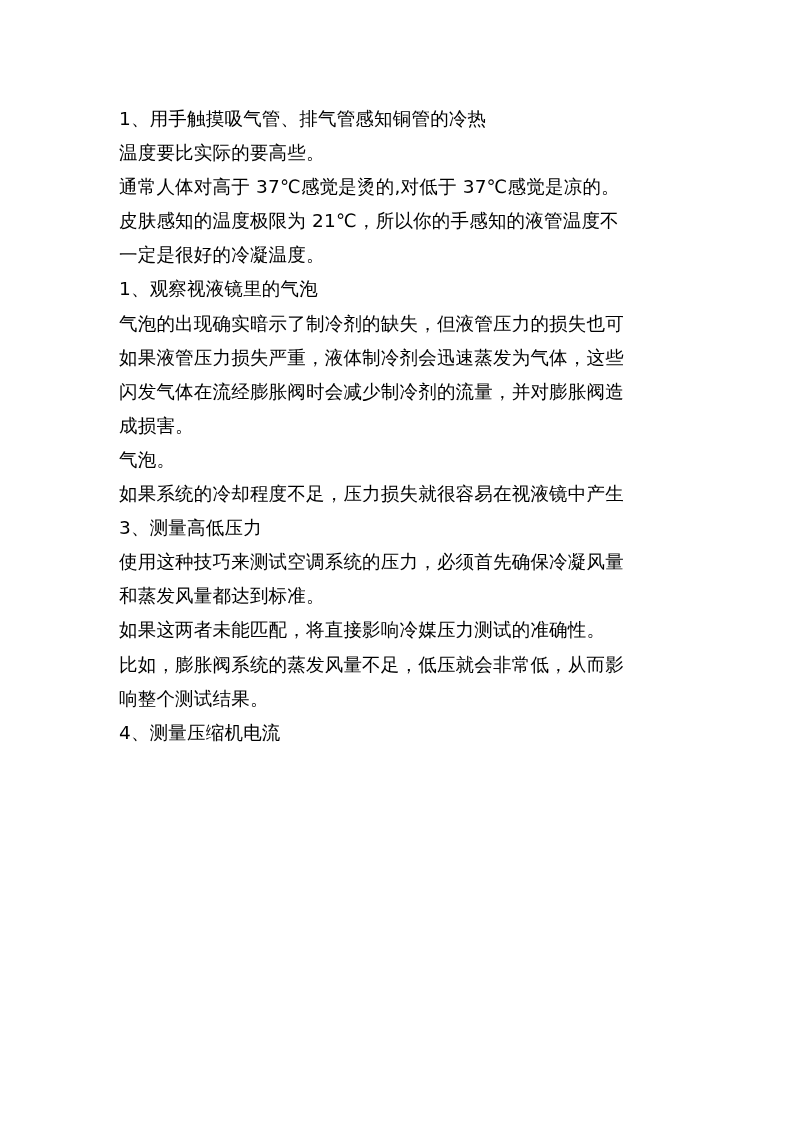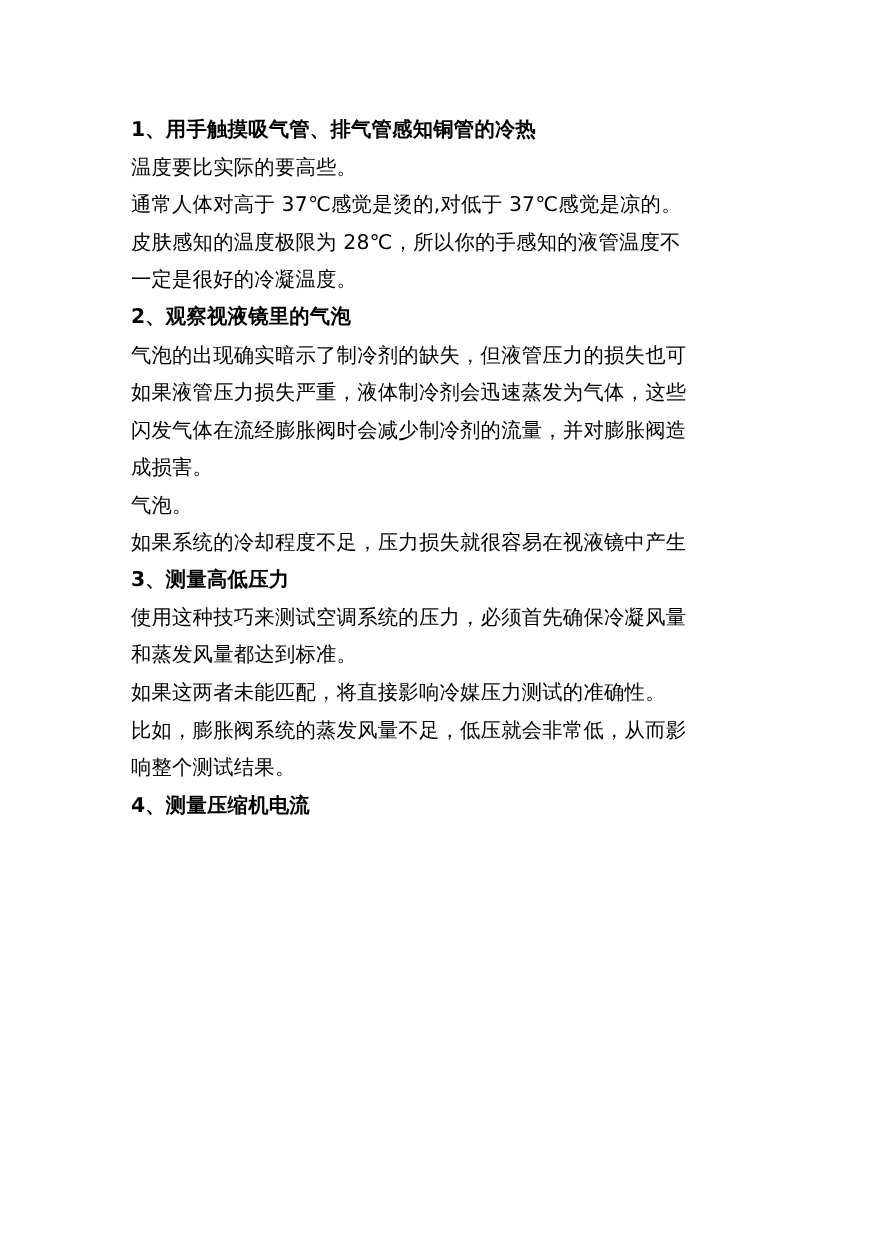--- a/index.html
+++ b/index.html
@@ -22,35 +22,35 @@
       width: 560px;
     }
     .line {
       height: 34.1px;
       line-height: 34.1px;
       font-size: 18.5px;
       white-space: nowrap;
       letter-spacing: 0.2px;
     }
     .heading {
-      font-weight: bold;
+      font-weight: normal;
     }
   </style>
 </head>
 <body>
 
 <div class="page">
 
   <div class="line heading">1、用手触摸吸气管、排气管感知铜管的冷热</div>
   <div class="line">温度要比实际的要高些。</div>
   <div class="line">通常人体对高于 37℃感觉是烫的,对低于  37℃感觉是凉的。</div>
-  <div class="line">皮肤感知的温度极限为 28℃，所以你的手感知的液管温度不</div>
+  <div class="line">皮肤感知的温度极限为 21℃，所以你的手感知的液管温度不</div>
   <div class="line">一定是很好的冷凝温度。</div>
 
-  <div class="line heading">2、观察视液镜里的气泡</div>
+  <div class="line heading">1、观察视液镜里的气泡</div>
   <div class="line">气泡的出现确实暗示了制冷剂的缺失，但液管压力的损失也可</div>
   <div class="line">如果液管压力损失严重，液体制冷剂会迅速蒸发为气体，这些</div>
   <div class="line">闪发气体在流经膨胀阀时会减少制冷剂的流量，并对膨胀阀造</div>
   <div class="line">成损害。</div>
   <div class="line">气泡。</div>
   <div class="line">如果系统的冷却程度不足，压力损失就很容易在视液镜中产生</div>
 
   <div class="line heading">3、测量高低压力</div>
   <div class="line">使用这种技巧来测试空调系统的压力，必须首先确保冷凝风量</div>
   <div class="line">和蒸发风量都达到标准。</div>

